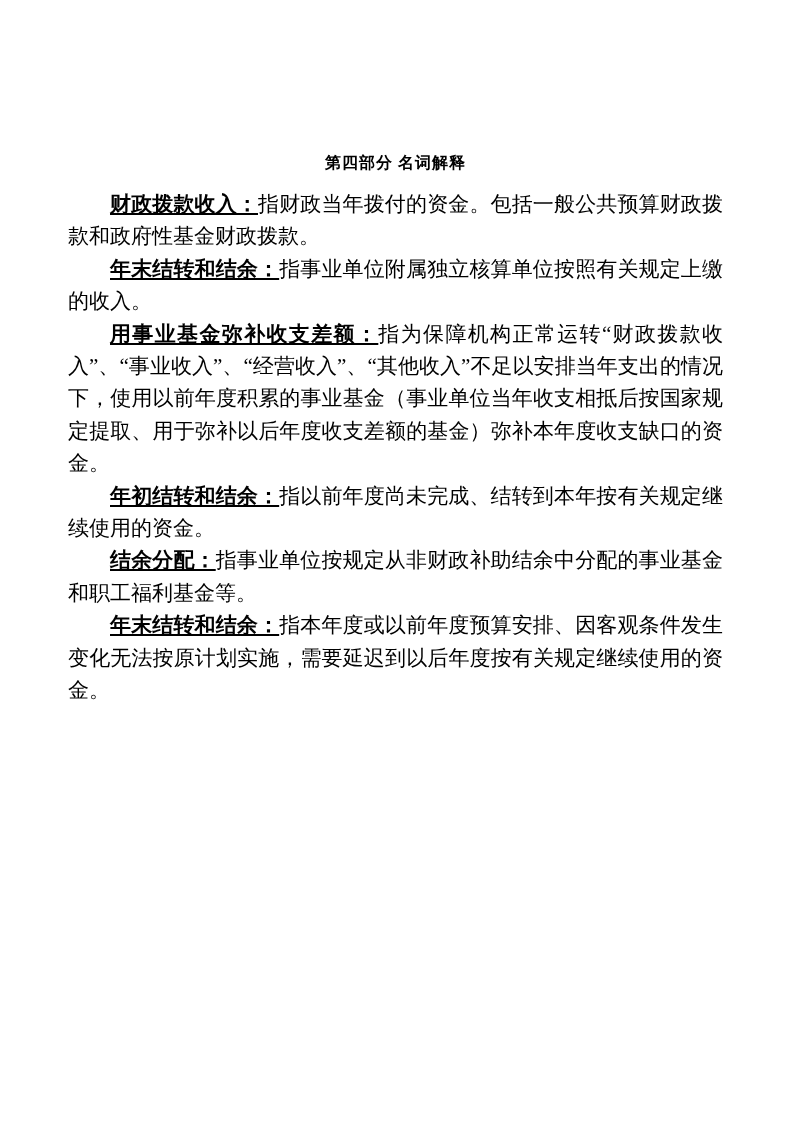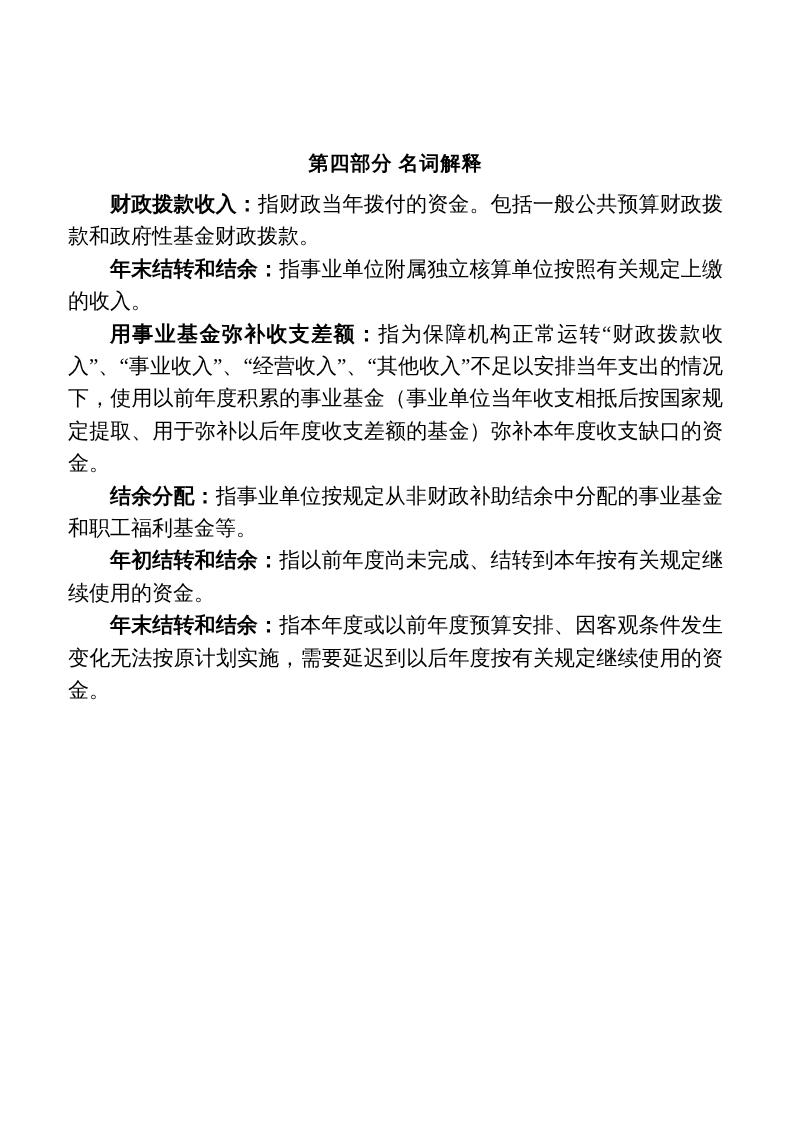--- a/index.html
+++ b/index.html
@@ -14,21 +14,21 @@
     font-family: "Liberation Serif", "DejaVu Serif", serif;
     color: #000000;
   }
   .page {
     position: absolute;
     top: 146px;
     left: 68px;
     width: 655px;
   }
   .page-title {
-    font-size: 20px;
+    font-size: 16px;
     font-weight: bold;
     text-align: center;
     line-height: 34px;
     margin: 0 0 8px 0;
     letter-spacing: 1px;
   }
   .terms-list {
     margin: 0;
   }
   .para {
@@ -36,30 +36,31 @@
     font-size: 21px;
     line-height: 32.4px;
     text-align: justify;
     text-justify: inter-character;
     text-indent: 2em;
     word-break: break-all;
     overflow-wrap: anywhere;
   }
   .term {
     font-weight: bold;
+    text-decoration: underline;
   }
 </style>
 </head>
 <body>
 
 <div class="page">
   <h1 class="page-title">第四部分 名词解释</h1>
 
   <div class="terms-list">
 
   <p class="para"><span class="term">财政拨款收入：</span><span>指财政当年拨付的资金。包括一般公共预算财政拨款和政府性基金财政拨款。</span></p>
       <p class="para"><span class="term">年末结转和结余：</span><span>指事业单位附属独立核算单位按照有关规定上缴的收入。</span></p>
       <p class="para"><span class="term">用事业基金弥补收支差额：</span><span>指为保障机构正常运转“财政拨款收入”、“事业收入”、“经营收入”、“其他收入”不足以安排当年支出的情况下，使用以前年度积累的事业基金（事业单位当年收支相抵后按国家规定提取、用于弥补以后年度收支差额的基金）弥补本年度收支缺口的资金。</span></p>
+      <p class="para"><span class="term">年初结转和结余：</span><span>指以前年度尚未完成、结转到本年按有关规定继续使用的资金。</span></p>
       <p class="para"><span class="term">结余分配：</span><span>指事业单位按规定从非财政补助结余中分配的事业基金和职工福利基金等。</span></p>
-      <p class="para"><span class="term">年初结转和结余：</span><span>指以前年度尚未完成、结转到本年按有关规定继续使用的资金。</span></p>
       <p class="para"><span class="term">年末结转和结余：</span><span>指本年度或以前年度预算安排、因客观条件发生变化无法按原计划实施，需要延迟到以后年度按有关规定继续使用的资金。</span></p>
     </div>
 </div>
 
 </body></html>

